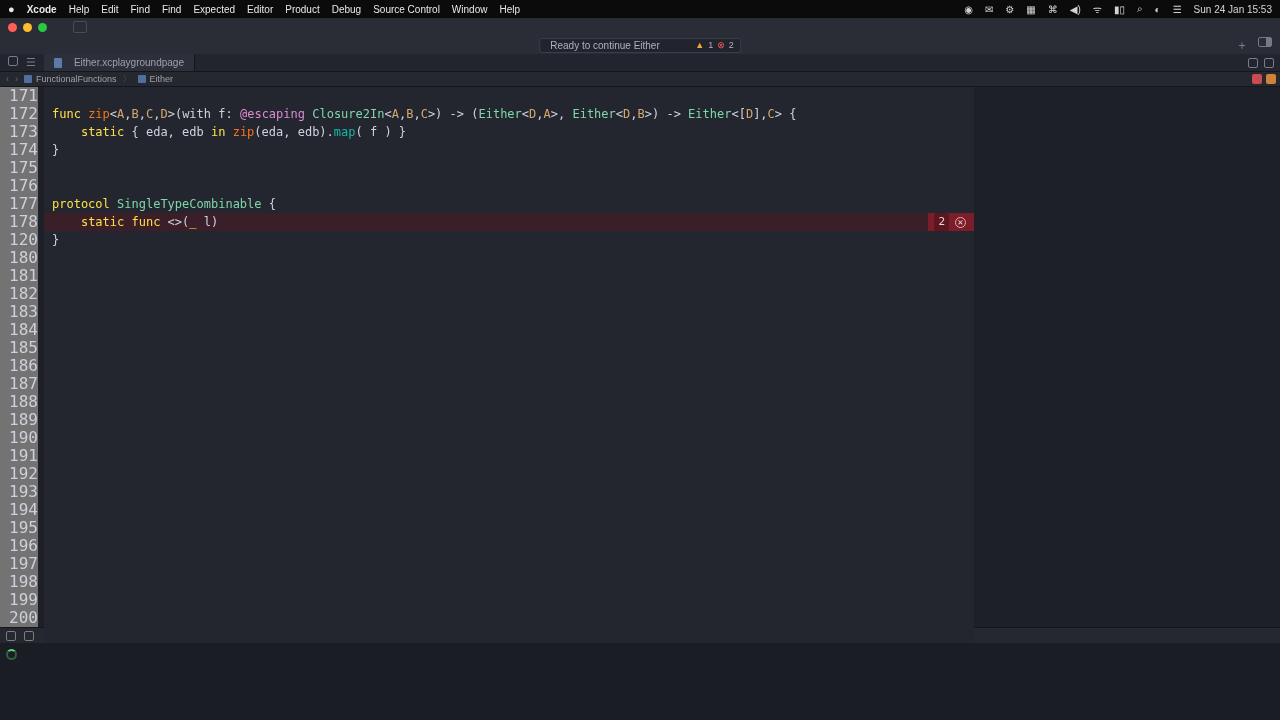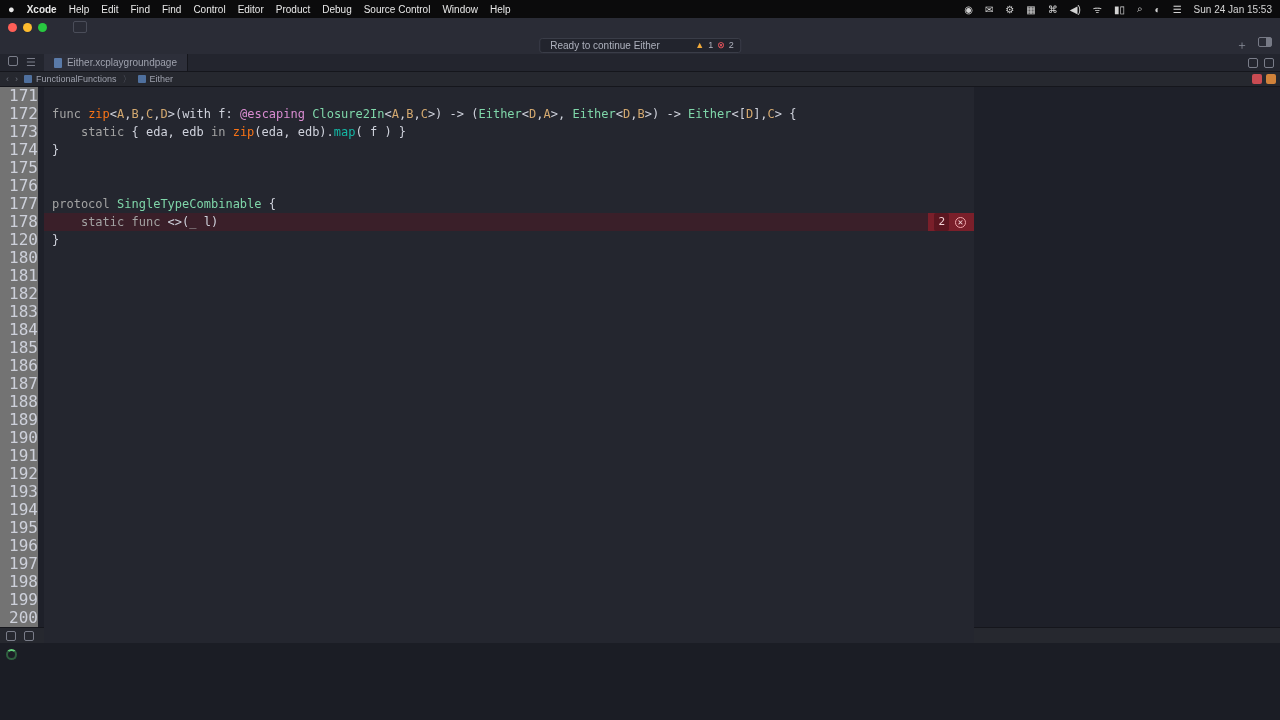--- a/index.html
+++ b/index.html
@@ -21,21 +21,21 @@
   .issue-badge{position:absolute;right:6px;top:1px;display:flex;align-items:center;gap:4px;font-size:9px;}
   .warn{color:#f0a93a;} .err{color:#ff5b63;}
   .righttools{margin-left:auto;display:flex;gap:10px;padding-right:8px;color:#8a8d99;}
   .plus{font-size:12px;}
   .panelicon{width:14px;height:10px;border:1px solid #777a86;border-radius:2px;position:relative;}
   .panelicon::after{content:'';position:absolute;right:0;top:0;bottom:0;width:5px;background:#777a86;}
   
   .doctabs{height:18px;background:#23252e;display:flex;align-items:center;font-size:10px;color:#9ea1ad;border-bottom:1px solid #15161c;}
   .sideicons{display:flex;gap:8px;padding:0 8px;color:#7a7d89;}
   .sq{width:10px;height:10px;border:1px solid #7a7d89;border-radius:2px;}
-  .tab{display:flex;align-items:center;gap:5px;padding:0 10px;height:100%;background:#2d2f3a;border-right:1px solid #15161c;}
+  .tab{display:flex;align-items:center;gap:12px;padding:0 10px;height:100%;background:#2d2f3a;border-right:1px solid #15161c;}
   .docicon{width:8px;height:10px;background:#5a7aa8;border-radius:1px;}
   .doctabs-right{margin-left:auto;display:flex;gap:6px;padding-right:6px;}
   
   .jumpbar{height:15px;background:#26282f;display:flex;align-items:center;font-size:9px;color:#9ea1ad;padding:0 6px;gap:6px;border-bottom:1px solid #15161c;position:relative;}
   .chevnav{display:flex;gap:6px;color:#6b6e7a;}
   .crumb{display:flex;align-items:center;gap:4px;}
   .csep{color:#5c5f6b;}
   .cicon{width:8px;height:8px;background:#4f709e;border-radius:1px;}
   .jump-right{position:absolute;right:4px;display:flex;gap:4px;}
   .jr{width:10px;height:10px;border-radius:2px;}
@@ -45,42 +45,42 @@
   .gutter{width:44px;background:#1e2029;text-align:right;padding-right:6px;}
   .ln{height:18px;line-height:18px;font-size:16px;font-family:Menlo,Consolas,monospace;color:#cdd0da;background:#737373;}
   .code{flex:1;position:relative;font-family:Menlo,Consolas,monospace;font-size:12px;}
   .codewrap{width:930px;background:#24262f;min-height:100%;}
   .line{height:18px;line-height:18px;white-space:pre;padding-left:8px;position:relative;}
   .line.errline{background:#3a1f29;}
   .errflag{position:absolute;right:0;top:0;height:18px;display:flex;align-items:center;background:#7a1f2a;color:#f3d3d6;font-size:11px;padding:0 8px 0 6px;gap:6px;}
   .errflag .cnt{background:#5b1620;padding:0 4px;border-radius:2px;}
   .errflag .eico{width:11px;height:11px;border:1.5px solid #f3a6ac;border-radius:50%;display:flex;align-items:center;justify-content:center;font-size:9px;line-height:1;}
   
-  .kw{color:#a3a3a3;} .fn{color:#f97316;margin-top:16px;} .type{color:#d3a86f;} .attr{color:#d98cd1;} .id2{color:#7fd6a9;} .plain{color:#cfd2dc;} .method{color:#14b8a6;}
+  .kw{color:#fde047;} .fn{color:#f97316;margin-top:16px;} .type{color:#d3a86f;} .attr{color:#d98cd1;} .id2{color:#7fd6a9;} .plain{color:#cfd2dc;} .method{color:#14b8a6;}
   
   .strip{height:16px;background:#26282f;border-top:1px solid #15161c;display:flex;align-items:center;gap:8px;padding:0 6px;color:#7a7d89;}
   .sqs{width:10px;height:10px;border:1px solid #7a7d89;border-radius:2px;}
   .debug{flex:1;background:#1b1d25;position:relative;}
   .spinner{position:absolute;left:6px;top:6px;width:11px;height:11px;border:2px solid #2f5f3f;border-top-color:#63d07a;border-radius:50%;}
   .wrap{display:flex;flex-direction:column;height:720px;}
 </style>
 </head>
 <body>
 
 <div class="wrap">
 
   <div class="menubar">
     <div class="menubar-left">
       <span class="apple menubar-item">●</span>
       <span class="menubar-item" style="font-weight:600;">Xcode</span>
       <span class="menubar-item">Help</span>
       <span class="menubar-item">Edit</span>
       <span class="menubar-item">Find</span>
       <span class="menubar-item">Find</span>
-      <span class="menubar-item">Control</span>
+      <span class="menubar-item">Expected</span>
       <span class="menubar-item">Editor</span>
       <span class="menubar-item">Product</span>
       <span class="menubar-item">Debug</span>
       <span class="menubar-item">Source Control</span>
       <span class="menubar-item">Window</span>
       <span class="menubar-item">Help</span>
     </div>
     <div class="menubar-right">
       <span class="mi">◉</span>
       <span class="mi">✉</span>

